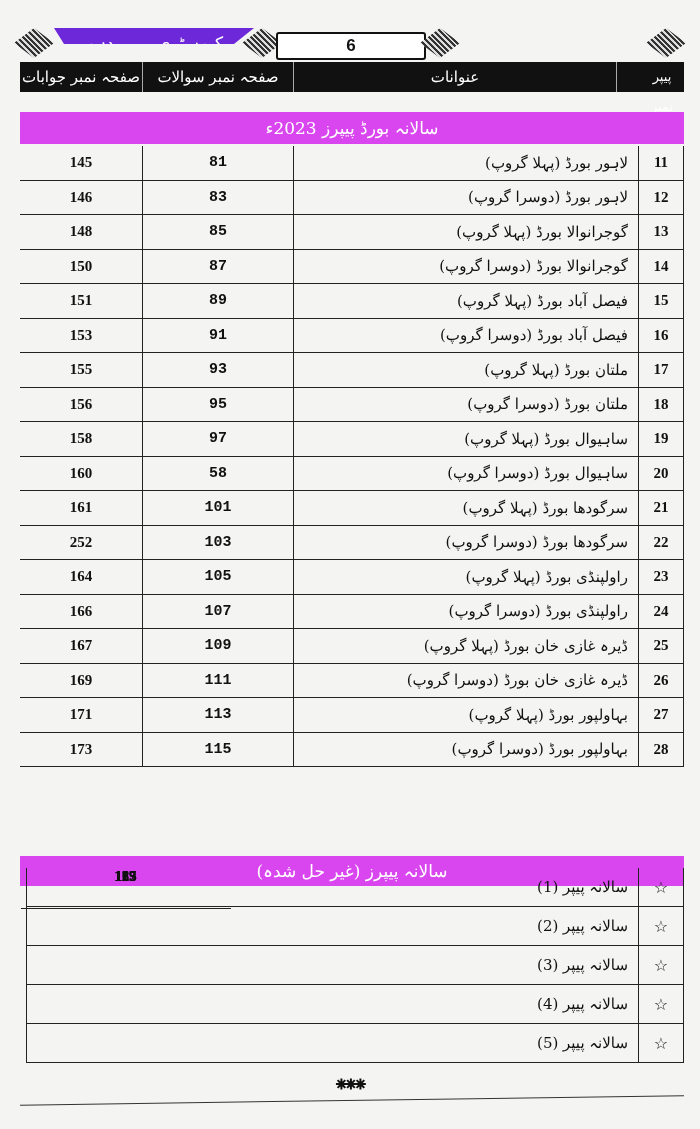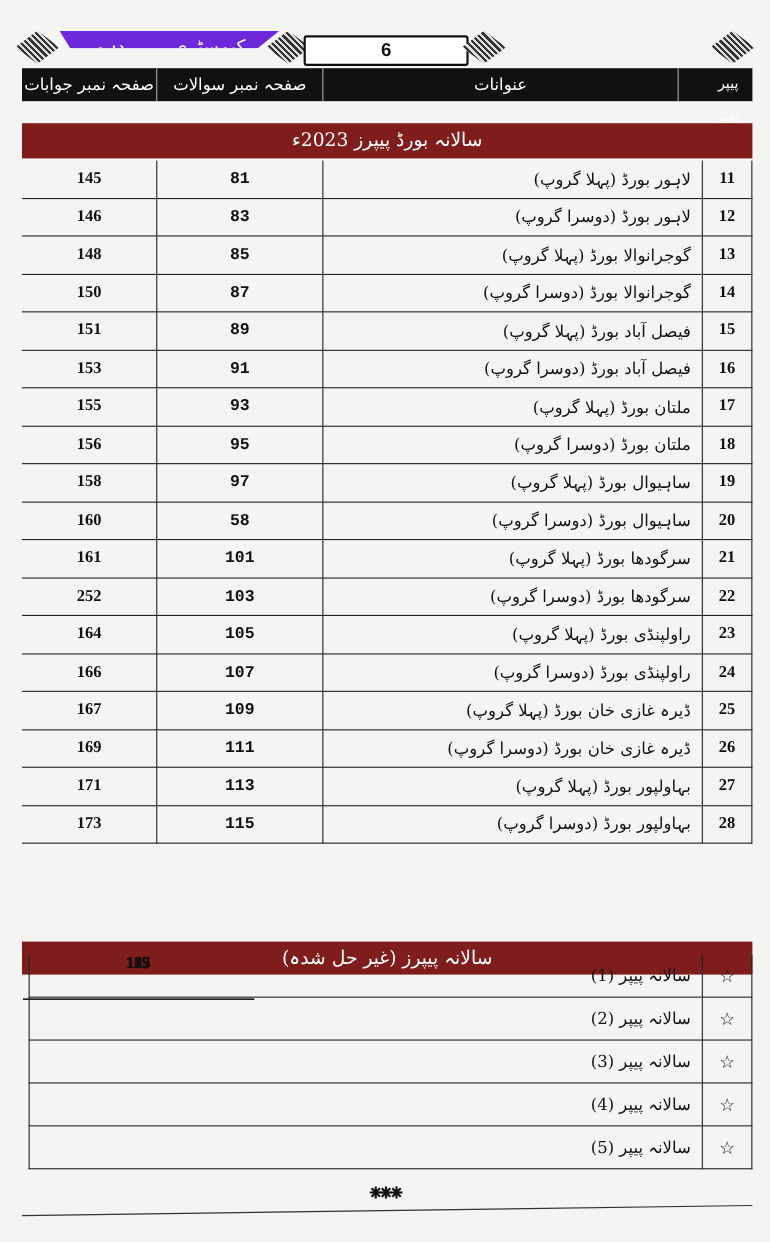--- a/index.html
+++ b/index.html
@@ -19,21 +19,21 @@
     font-family:"Liberation Sans", sans-serif; font-weight:bold; font-size:17px; line-height:24px; }
   .orn { position:absolute; top:0; width:40px; height:30px; background:
     repeating-linear-gradient(45deg,#333 0 2px,#ddd 2px 4px); clip-path:polygon(50% 0,100% 50%,50% 100%,0 50%); }
   .orn.l1 { left:0; } .orn.l2 { left:228px; } .orn.r1 { left:406px; } .orn.r2 { left:632px; }
 
   
   .colhead { position:absolute; top:62px; left:20px; width:664px; height:30px; background:#111; color:#fff;
     display:flex; direction:rtl; font-size:15px; }
   .colhead div { line-height:30px; text-align:center; border-left:1px solid #aaa; }
 
-  .section-bar { position:absolute; left:20px; width:664px; height:32px; background:#7f1d1d; color:#fff;
+  .section-bar { position:absolute; left:20px; width:664px; height:32px; background:#d946ef; color:#fff;
     text-align:center; font-size:17px; line-height:32px; direction:rtl; }
 
   table.toc { position:absolute; left:20px; border-collapse:collapse; width:664px; direction:rtl; }
   table.toc td { border-bottom:1.5px solid #222; height:33.5px; padding:0; font-size:15px; }
   table.toc td.num { width:44px; text-align:center; font-family:"Liberation Serif", serif; font-weight:bold;
     border-left:1px solid #222; border-right:1.5px solid #222; }
   table.toc td.title { text-align:right; padding-right:10px; border-left:1px solid #222; }
   table.toc td.pq { width:150px; text-align:center; font-family:Liberation Mono, monospace; font-weight:bold;
     border-left:1px solid #222; }
   table.toc td.pa { width:122px; text-align:center; font-family:"Liberation Serif", serif; font-weight:bold; }

